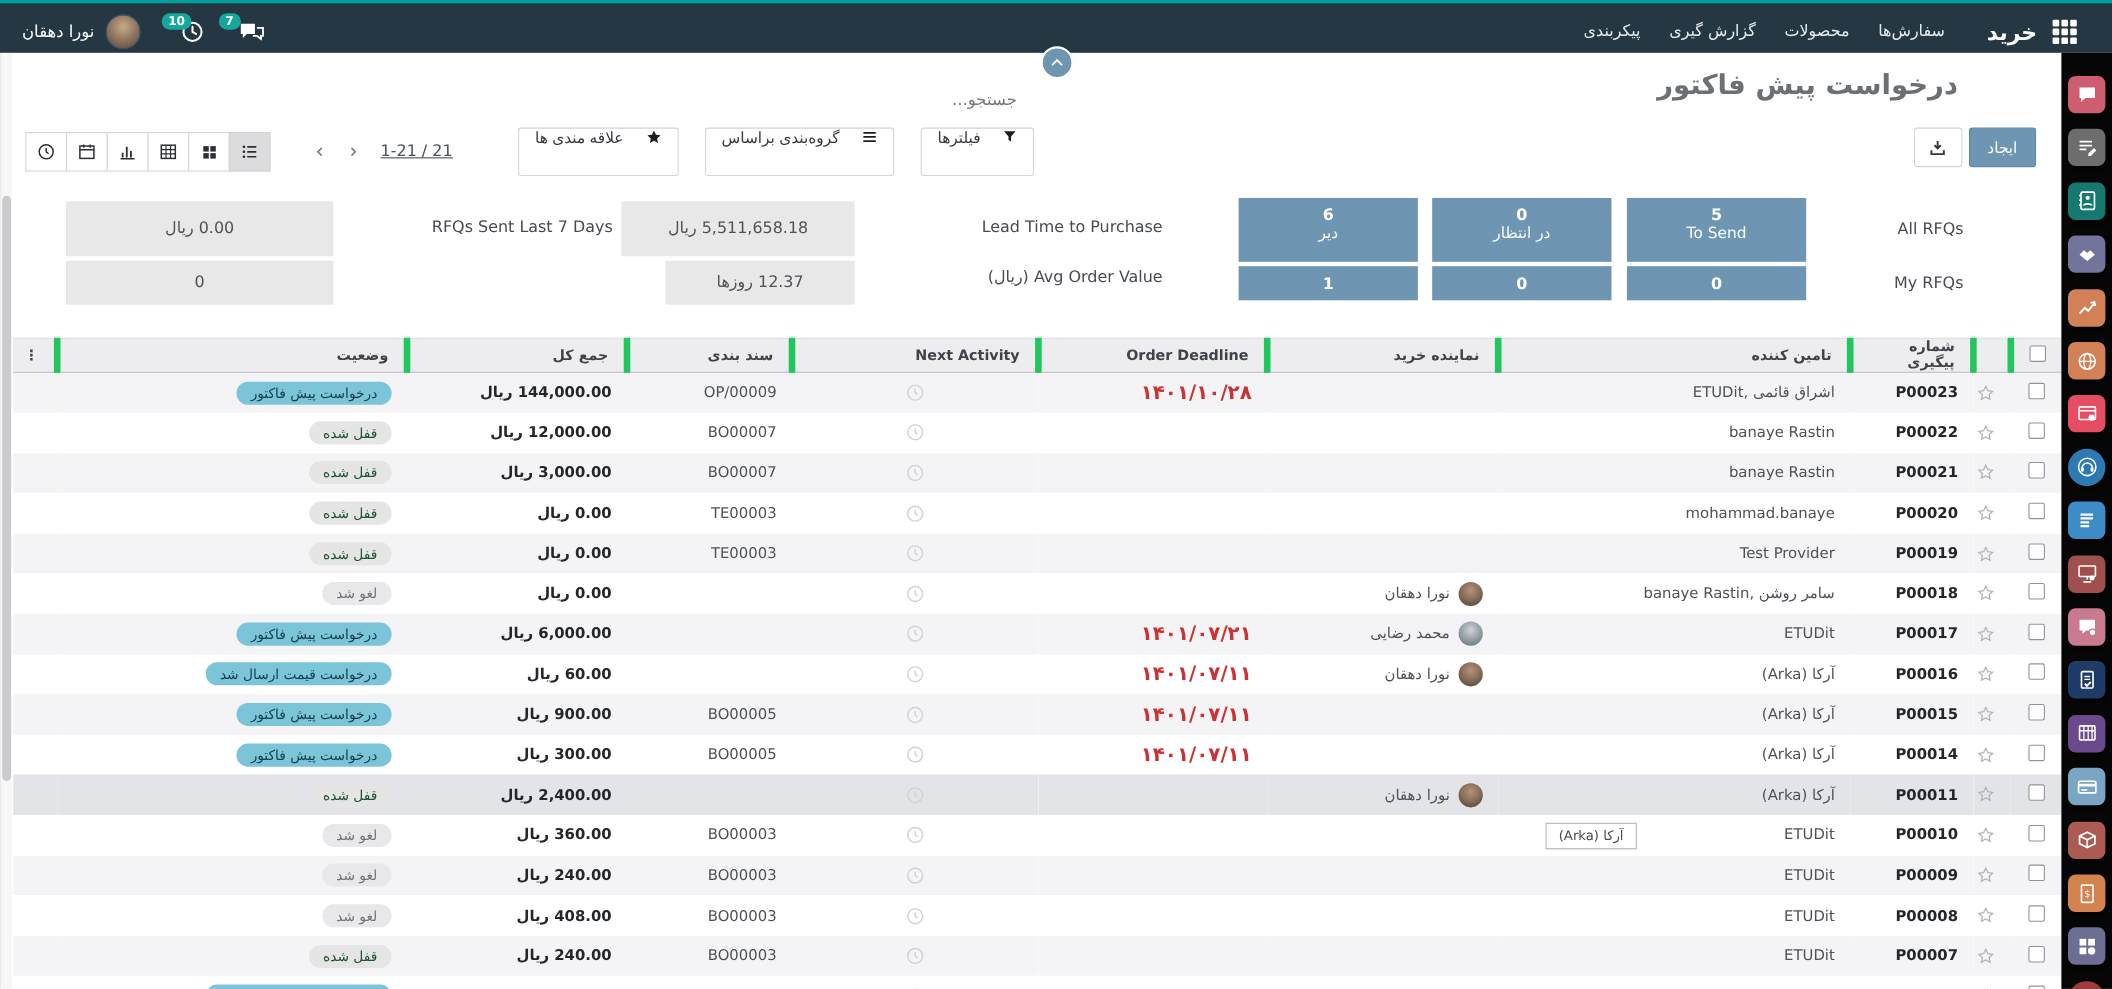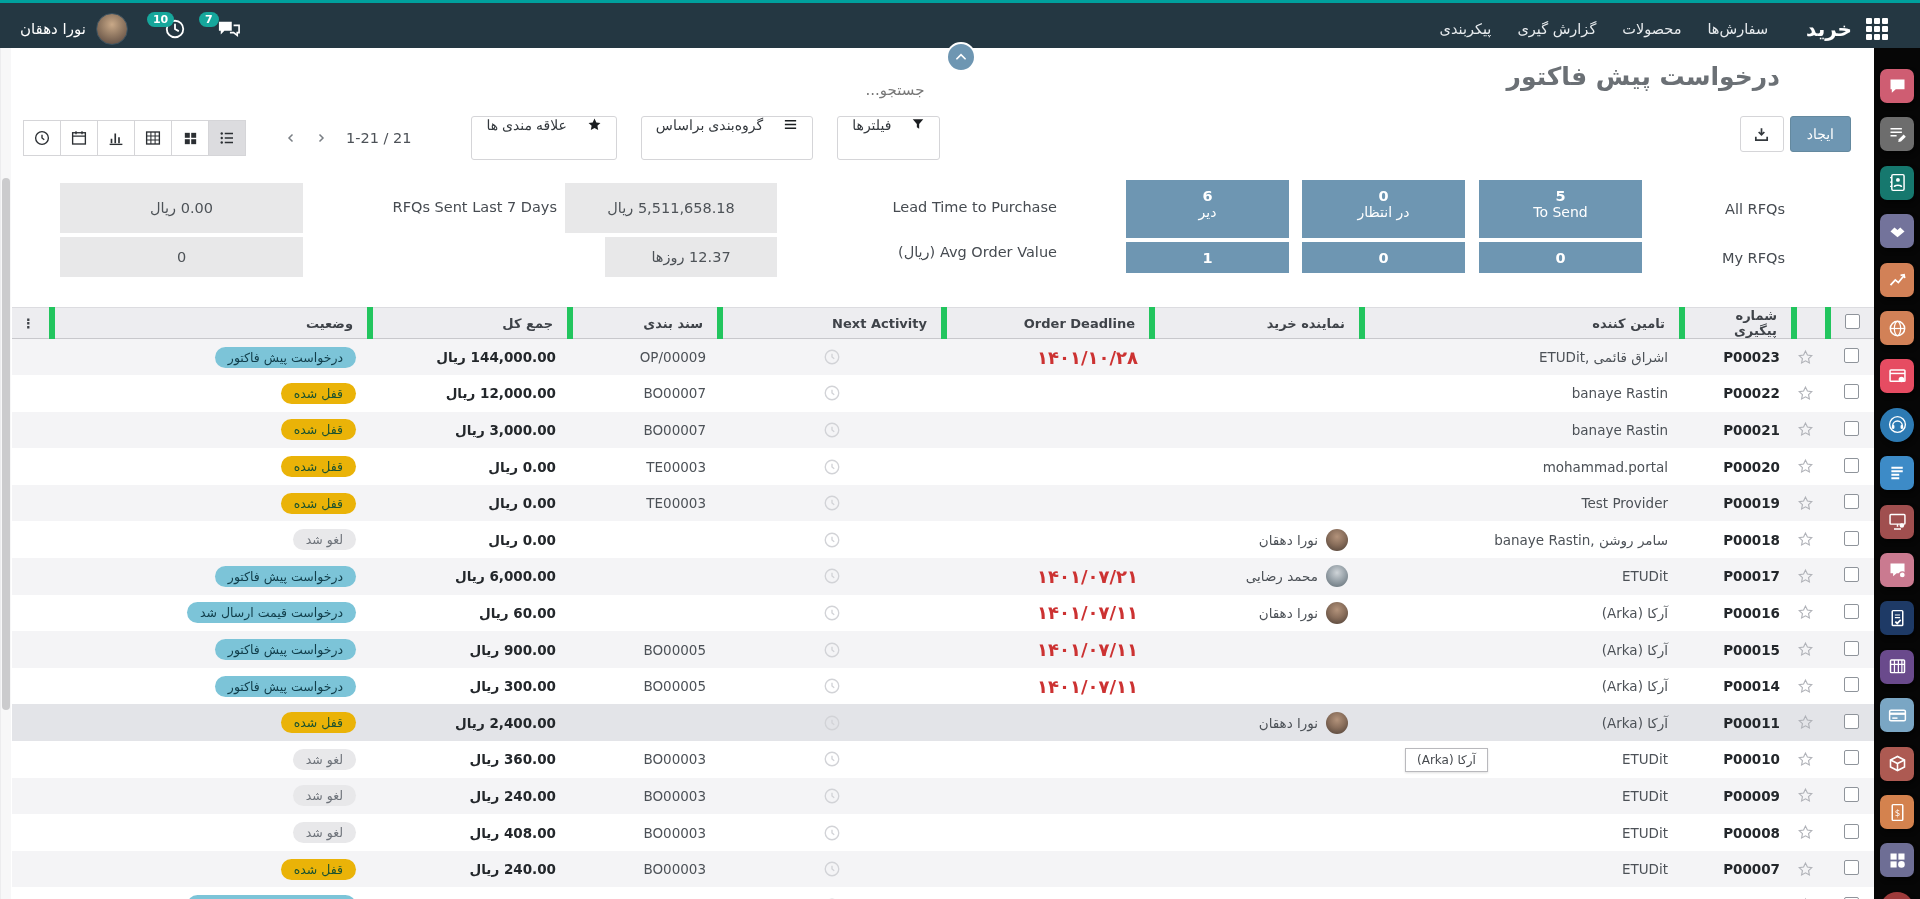--- a/index.html
+++ b/index.html
@@ -41,21 +41,21 @@
   .btn-dl { height:36px; width:44px; margin-right:6px; background:#fff; border:1px solid #d5d5d8;
     border-radius:3px; display:flex; align-items:center; justify-content:center; cursor:pointer; }
 
   .ctl-left { position:absolute; top:116px; left:24px; display:flex; direction:ltr; align-items:center; }
   .switcher { display:flex; }
   .sw-btn { width:38px; height:36px; background:#fff; border:1px solid #d5d5d8; margin-left:-1px;
     display:flex; align-items:center; justify-content:center; cursor:pointer; }
   .sw-btn.active { background:#dcdcdf; }
   .pager { display:flex; align-items:center; margin-left:30px; }
   .pg-arrow { width:30px; height:30px; display:flex; align-items:center; justify-content:center; cursor:pointer; }
-  .pg-label { font-size:14.5px; color:#4c5157; margin-left:10px; direction:ltr; }
+  .pg-label { font-size:14.5px; color:#4c5157; margin-left:10px; direction:ltr;text-decoration:underline; }
   .ctl-btn { height:44px; background:#fff; border:1px solid #d5d5d8; border-radius:3px; font-size:14px;
     color:#33383d; display:flex; padding:0 14px; cursor:pointer; direction:rtl; gap:20px; }
   .fav { margin-left:60px; } .grp { margin-left:24px; } .flt { margin-left:24px; }
 
   
   .dash-col { position:absolute; }
   .val-box { background:#e8e8e9; color:#4d5257; font-size:14.5px; display:flex;
     align-items:center; justify-content:center; }
   .dash-lbl { color:#464b51; font-size:14.5px; display:flex; align-items:center; }
   .tile { background:#6e96b2; color:#fff; text-align:center; cursor:pointer; }
@@ -74,21 +74,21 @@
   #rfq-table tbody tr:nth-child(odd) { background:#f4f4f6; }
   #rfq-table tbody tr.row-hl { background:#e3e4e8; }
   .td-center { text-align:center !important; }
   .ref { font-weight:bold; color:#23272b; }
   .total { font-weight:bold; color:#23272b; }
   .deadline { color:#cc3232; font-weight:bold; font-size:18px; }
   .chk { width:15px; height:15px; border:1px solid #8f949b; border-radius:2px; background:#fff;
     display:inline-block; cursor:pointer; }
   .badge { display:inline-block; padding:3px 13px; border-radius:13px; font-size:12.5px; }
   .badge-rfq, .badge-sent { background:#7cc4d8; color:#103d4a; }
-  .badge-locked { background:#eab308; color:#1a5230; }
+  .badge-locked { background:#e5e5e5; color:#1a5230; }
   .badge-cancelled { background:#e8e8ea; color:#6e737a; }
   .rep-cell { display:flex; align-items:center; gap:8px; justify-content:flex-start; }
   .mini-av { width:22px; height:22px; border-radius:50%; flex:0 0 22px; }
   .av-woman { background:radial-gradient(circle at 50% 35%, #b3937b 0%, #8a6f5c 45%, #4a3c33 100%); }
   .av-man { background:radial-gradient(circle at 50% 35%, #cfd4d8 0%, #9aa4ab 45%, #5d6a72 100%); }
   .kebab { font-size:15px; font-weight:bold; color:#565b61; text-align:center !important; cursor:pointer; }
 
   
   #vendor-tooltip { position:absolute; left:1405px; top:748px; background:#fff; border:1px solid #b9b9bd;
     font-size:12px; color:#45494e; padding:4px 11px; z-index:20; box-shadow:0 1px 2px rgba(0,0,0,.12); }
@@ -393,21 +393,21 @@
         <td></td>
       </tr>
       <tr>
         <td class="td-center"><span class="chk"></span></td>
         <td class="td-center">
           <svg width="17" height="17" viewBox="0 0 24 24">
             <path d="M12 3l2.7 5.6 6.1.8-4.5 4.2 1.2 6L12 16.7l-5.5 2.9 1.2-6-4.5-4.2 6.1-.8z" fill="none" stroke="#b0b2b8" stroke-width="1.6"></path>
           </svg>
         </td>
         <td class="ref">P00020</td>
-        <td><bdi dir="auto">mohammad.portal</bdi></td>
+        <td><bdi dir="auto">mohammad.banaye</bdi></td>
         <td></td>
         <td class="deadline"></td>
         <td class="td-center">
           <svg width="18" height="18" viewBox="0 0 24 24" style="margin:0 auto">
             <circle cx="12" cy="12" r="9" fill="none" stroke="#d2d3d7" stroke-width="1.8"></circle>
             <path d="M12 7.5V12l3 2.3" fill="none" stroke="#d2d3d7" stroke-width="1.8"></path>
           </svg>
         </td>
         <td>TE00003</td>
         <td class="total">0.00 ریال</td>

